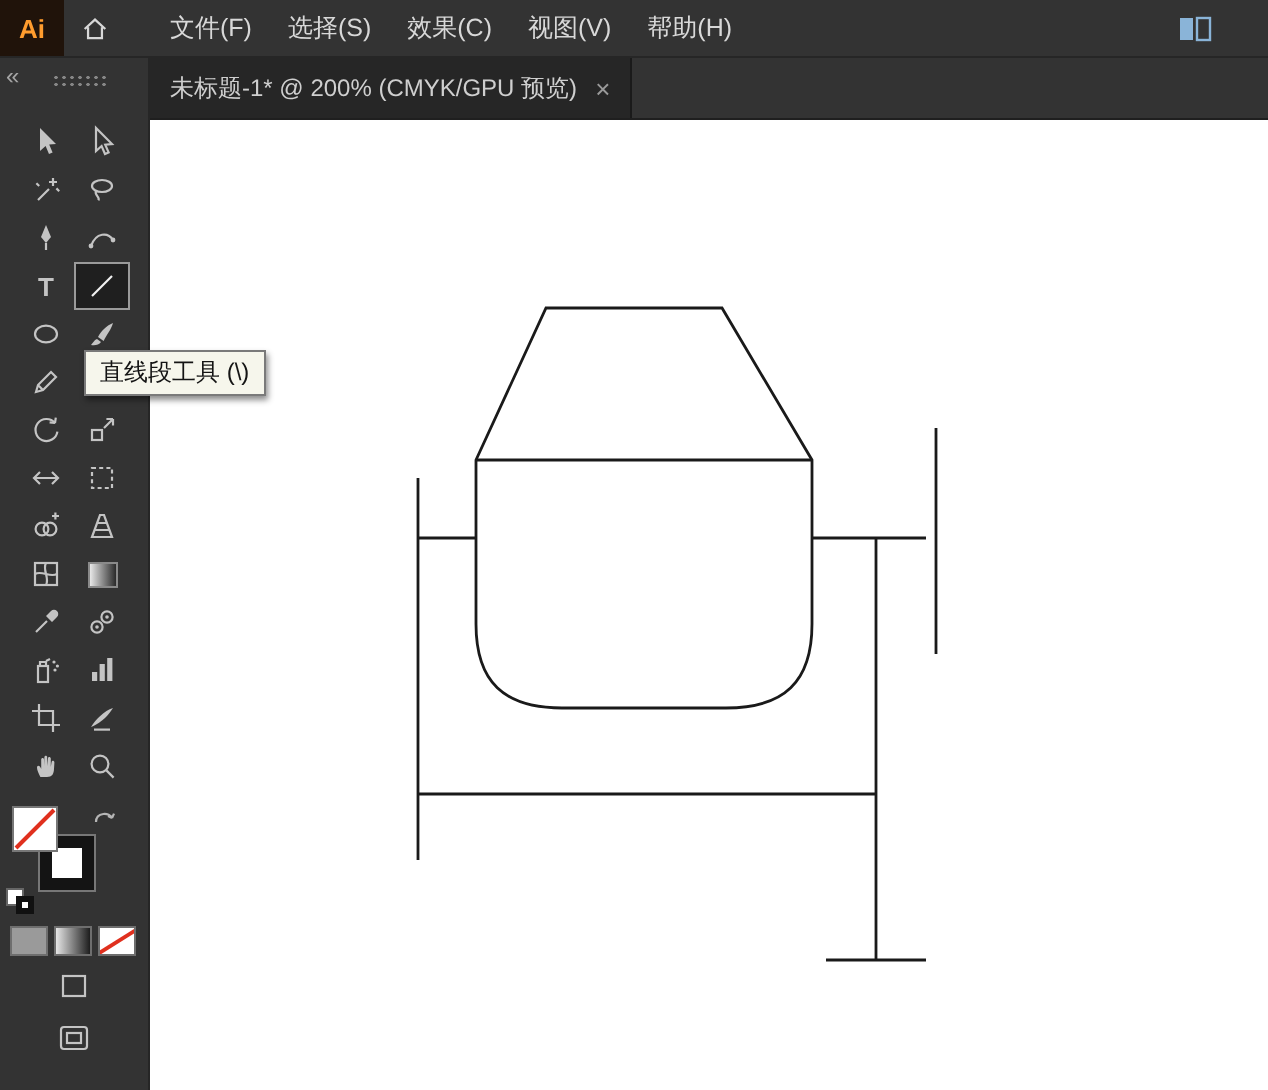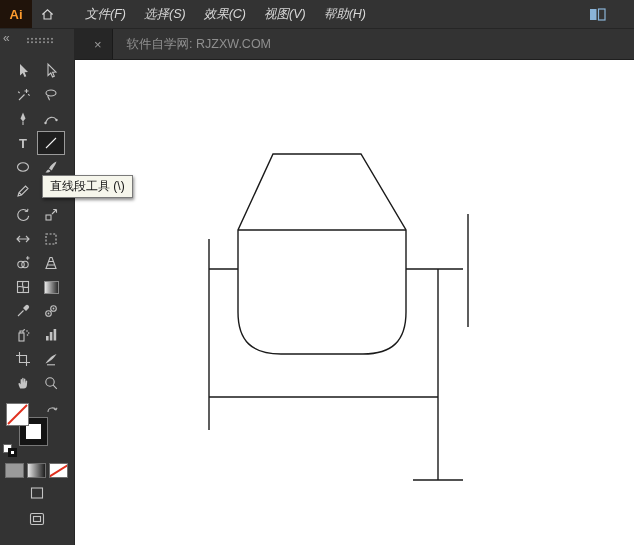--- a/index.html
+++ b/index.html
@@ -15,21 +15,21 @@
   .menubar{
     height:28px;background:#333333;display:flex;align-items:center;
     border-bottom:1px solid #262626;position:relative;z-index:5;
   }
   .logo{
     width:32px;height:28px;display:flex;align-items:center;justify-content:center;
     background:#20130a;color:#ff9c2e;font-weight:bold;font-size:13px;cursor:default;
   }
   .home{width:30px;height:28px;display:flex;align-items:center;justify-content:center;}
   .home svg{width:15px;height:15px;}
-  .menus{display:flex;align-items:center;margin-left:14px;font-style:italic;}
+  .menus{display:flex;align-items:center;margin-left:14px;}
   .menu{
     color:#d8d8d8;font-size:12.5px;padding:5px 9px;white-space:nowrap;cursor:default;
   }
   .ws{margin-left:auto;margin-right:28px;display:flex;align-items:center;}
   .ws svg{width:17px;height:15px;}
 
   .row{display:flex;height:517px;}
 
   
   .toolbar{
@@ -358,23 +358,23 @@
         <svg viewBox="0 0 16 14">
             <rect x="1.5" y="1.5" width="13" height="11" rx="1.5"></rect>
             <rect x="4.5" y="4.5" width="7" height="5"></rect>
           </svg>
       </div>
     </aside>
 
     <div class="main">
       <div class="tabbar">
         <div class="tab">
+          <span class="tab-title">未标题-1* @ 200% (CMYK/GPU 预览)</span>
           <span class="tab-close">×</span>
         </div>
-        <span class="site">软件自学网: RJZXW.COM</span>
       </div>
 
       <div class="canvas">
         <svg width="560" height="487" viewBox="0 0 560 487">
           <path d="M198,94 L286,94 L331,170 L331,252 C331,281 317,294 288,294 L206,294 C177,294 163,281 163,252 L163,170 Z"></path>
           <path d="M163,170 L331,170"></path>
           <path d="M134,179 L134,370 M134,209 L163,209 M331,209 L388,209 M393,154 L393,267 M134,337 L363,337 M363,209 L363,420 M338,420 L388,420"></path>
         </svg>
       </div>
     </div>

